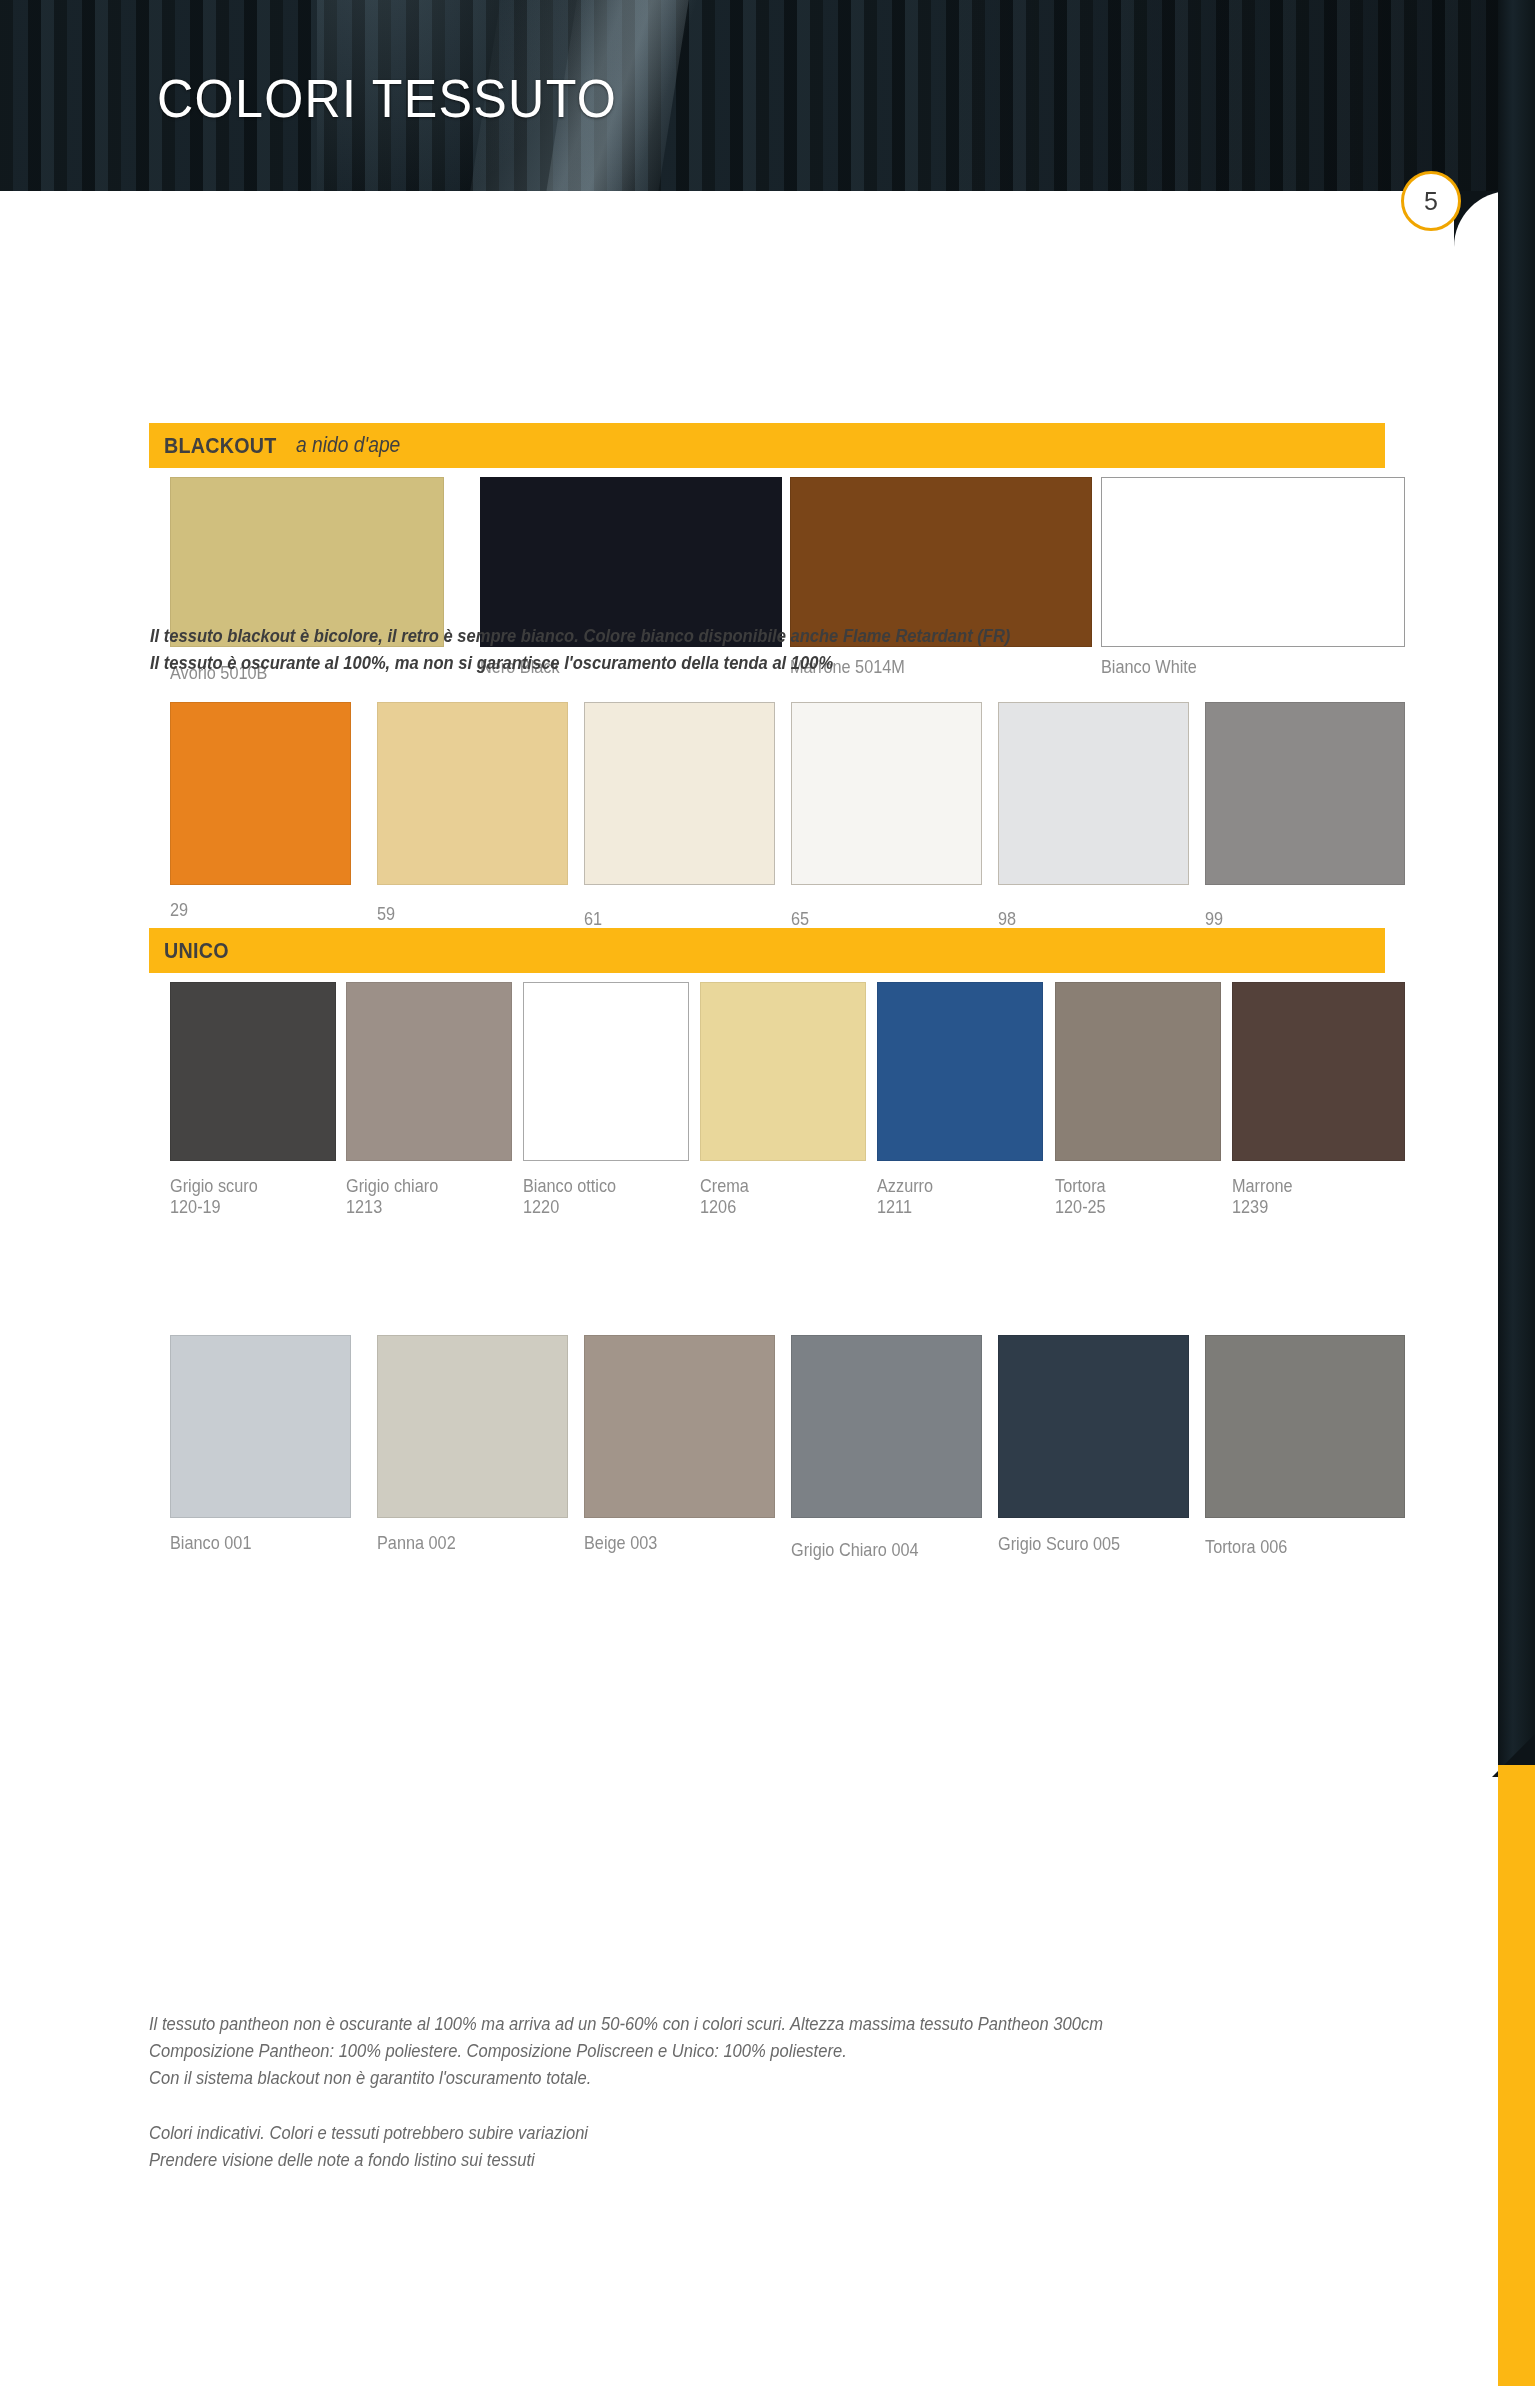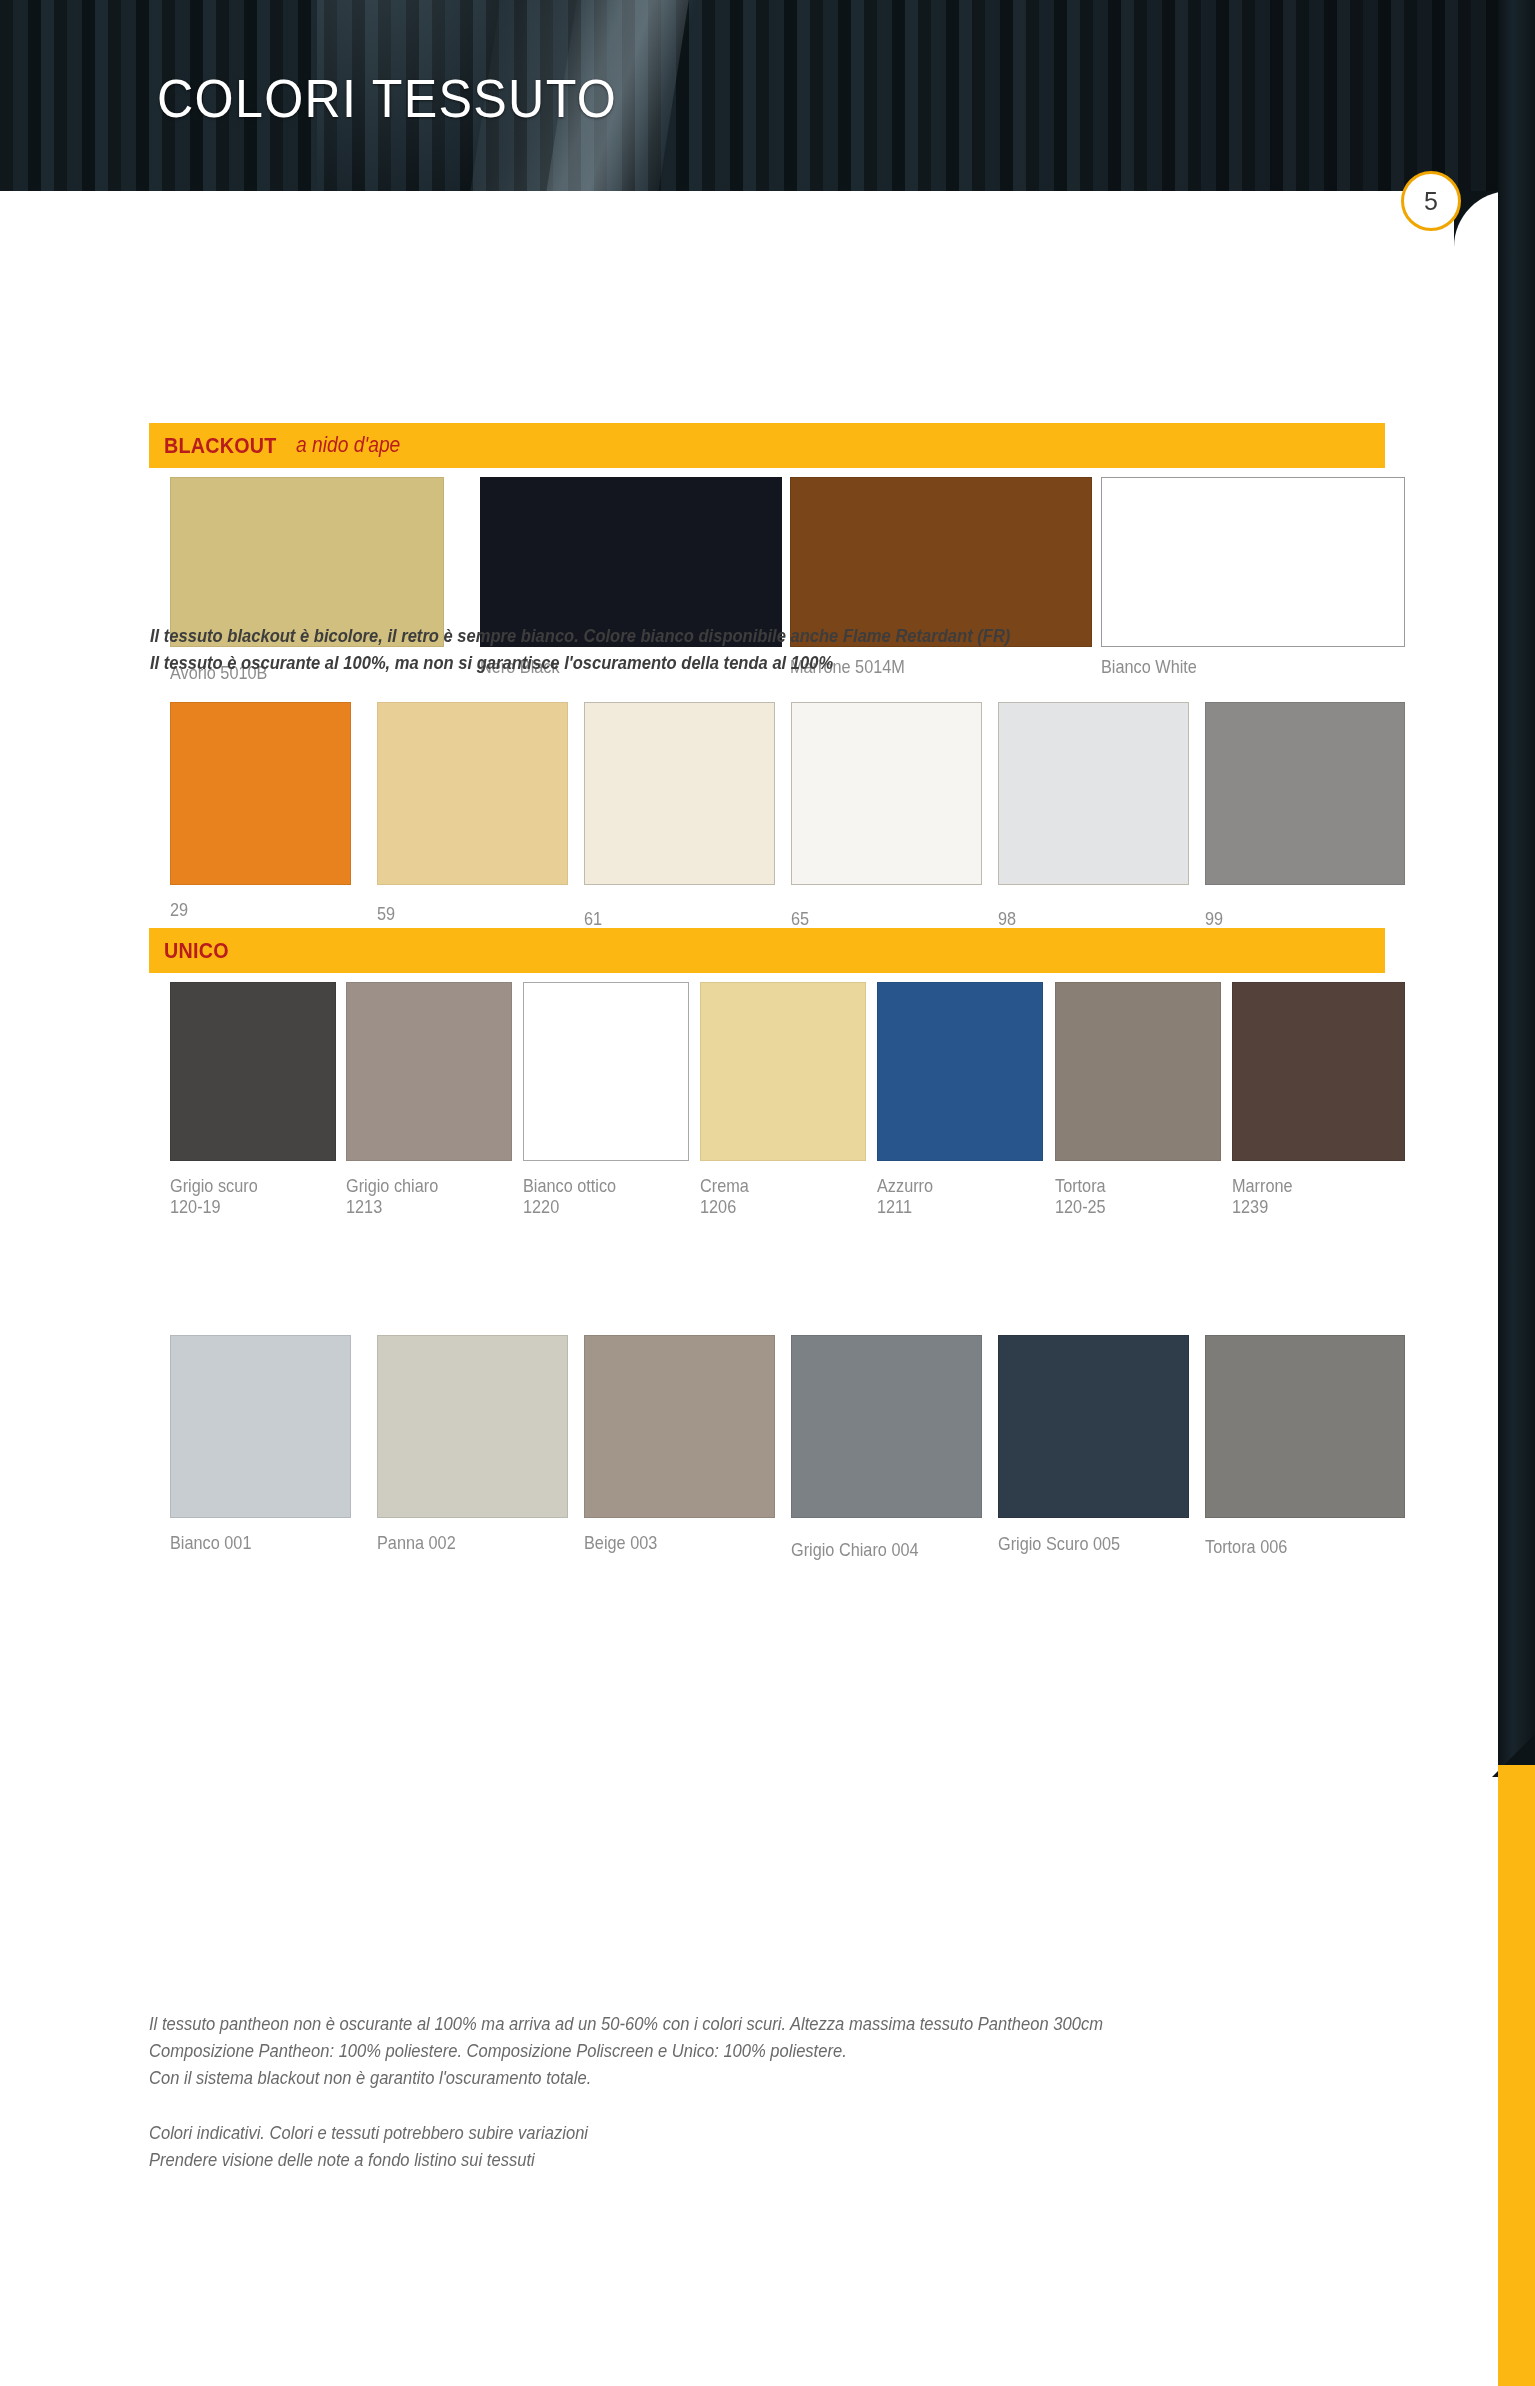--- a/index.html
+++ b/index.html
@@ -81,21 +81,21 @@
     box-sizing:border-box;display:flex;align-items:center;justify-content:center;
     font-size:25px;color:#3a3a3a;font-weight:300;z-index:6;
   }
 
   
   .sheet{position:absolute;left:0;top:191px;width:1535px;}
   .section{position:absolute;left:149px;width:1236px;}
 
   .sec-bar{
     height:45px;background:#fcb713;display:flex;align-items:center;
-    padding-left:15px;box-sizing:border-box;color:#b91c1c;
+    padding-left:15px;box-sizing:border-box;color:#404040;
   }
   .sec-bar .nm{
     font-size:22.4px;font-weight:bold;letter-spacing:0.3px;
     transform:scaleX(.88);transform-origin:left center;white-space:nowrap;
   }
   .sec-bar .sub{
     font-size:21.4px;font-style:italic;font-weight:400;margin-left:3.7px;
     transform:scaleX(.9);transform-origin:left center;white-space:nowrap;
   }
 

